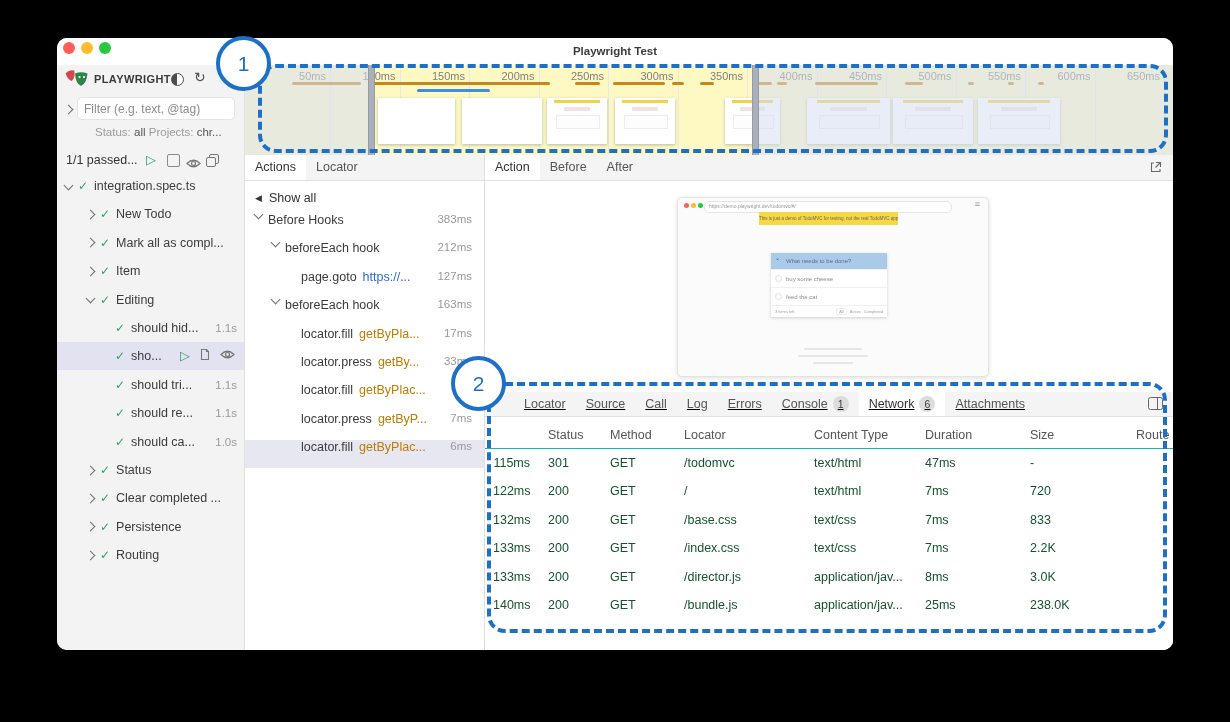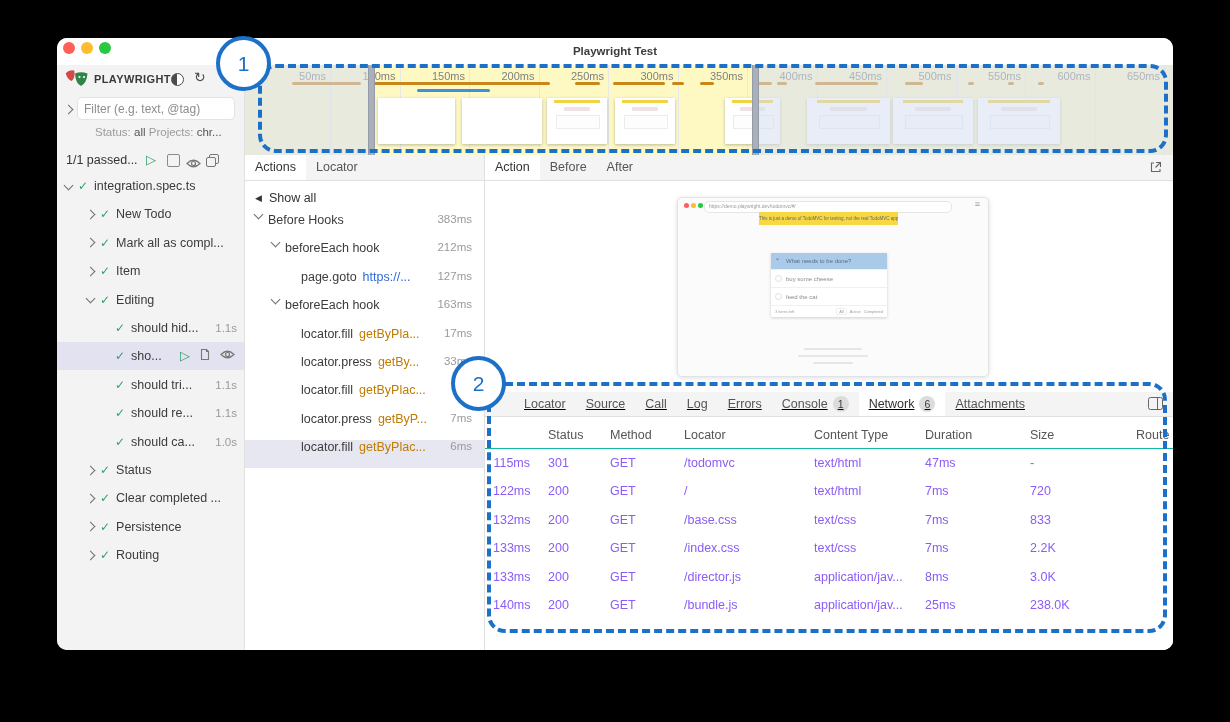--- a/index.html
+++ b/index.html
@@ -100,21 +100,21 @@
          font-size:4px;color:#a0a0a0;padding:0 4px;}
   .fAll{border:1px solid #eee;padding:0 2px;border-radius:2px;}
   .flinks{display:flex;gap:3px;align-items:center;}
   .mline{position:absolute;left:50%;height:2px;background:#e6e6e6;transform:translateX(-50%);border-radius:1px;}
   
   .bpanel{position:absolute;left:0;right:0;top:237px;bottom:0;background:#fff;}
   .bpanel .tabstrip{height:25px;padding-left:29px;text-decoration:underline;}
   .nhead{position:absolute;left:0;right:0;top:30px;height:26px;border-bottom:1px solid #14b8a6;}
   .nhead .nc{line-height:26px;font-size:12.5px;color:#555;}
   .nrow{position:absolute;left:0;right:0;height:28px;}
-  .nrow .nc{line-height:28px;font-size:12.5px;color:#8b5cf6;}
+  .nrow .nc{line-height:28px;font-size:12.5px;color:#14532d;}
   .nc{position:absolute;white-space:nowrap;}
   .c0{left:8px;width:37px;text-align:right;} .c1{left:63px;} .c2{left:125px;} .c3{left:199px;}
   .c4{left:329px;width:108px;overflow:hidden;} .c5{left:440px;} .c6{left:545px;} .c7{left:651px;}
   
   .anno-rect{position:absolute;border:4px dashed #1c70c7;border-radius:18px;pointer-events:none;}
   #rect1{left:258px;top:64px;width:902px;height:81px;}
   #rect2{left:487px;top:382px;width:672px;height:243px;}
   .anno-circle{position:absolute;width:47px;height:47px;border:4px solid #1c70c7;border-radius:50%;
                background:#fff;color:#1c70c7;font-size:21px;font-weight:500;
                display:flex;align-items:center;justify-content:center;}

